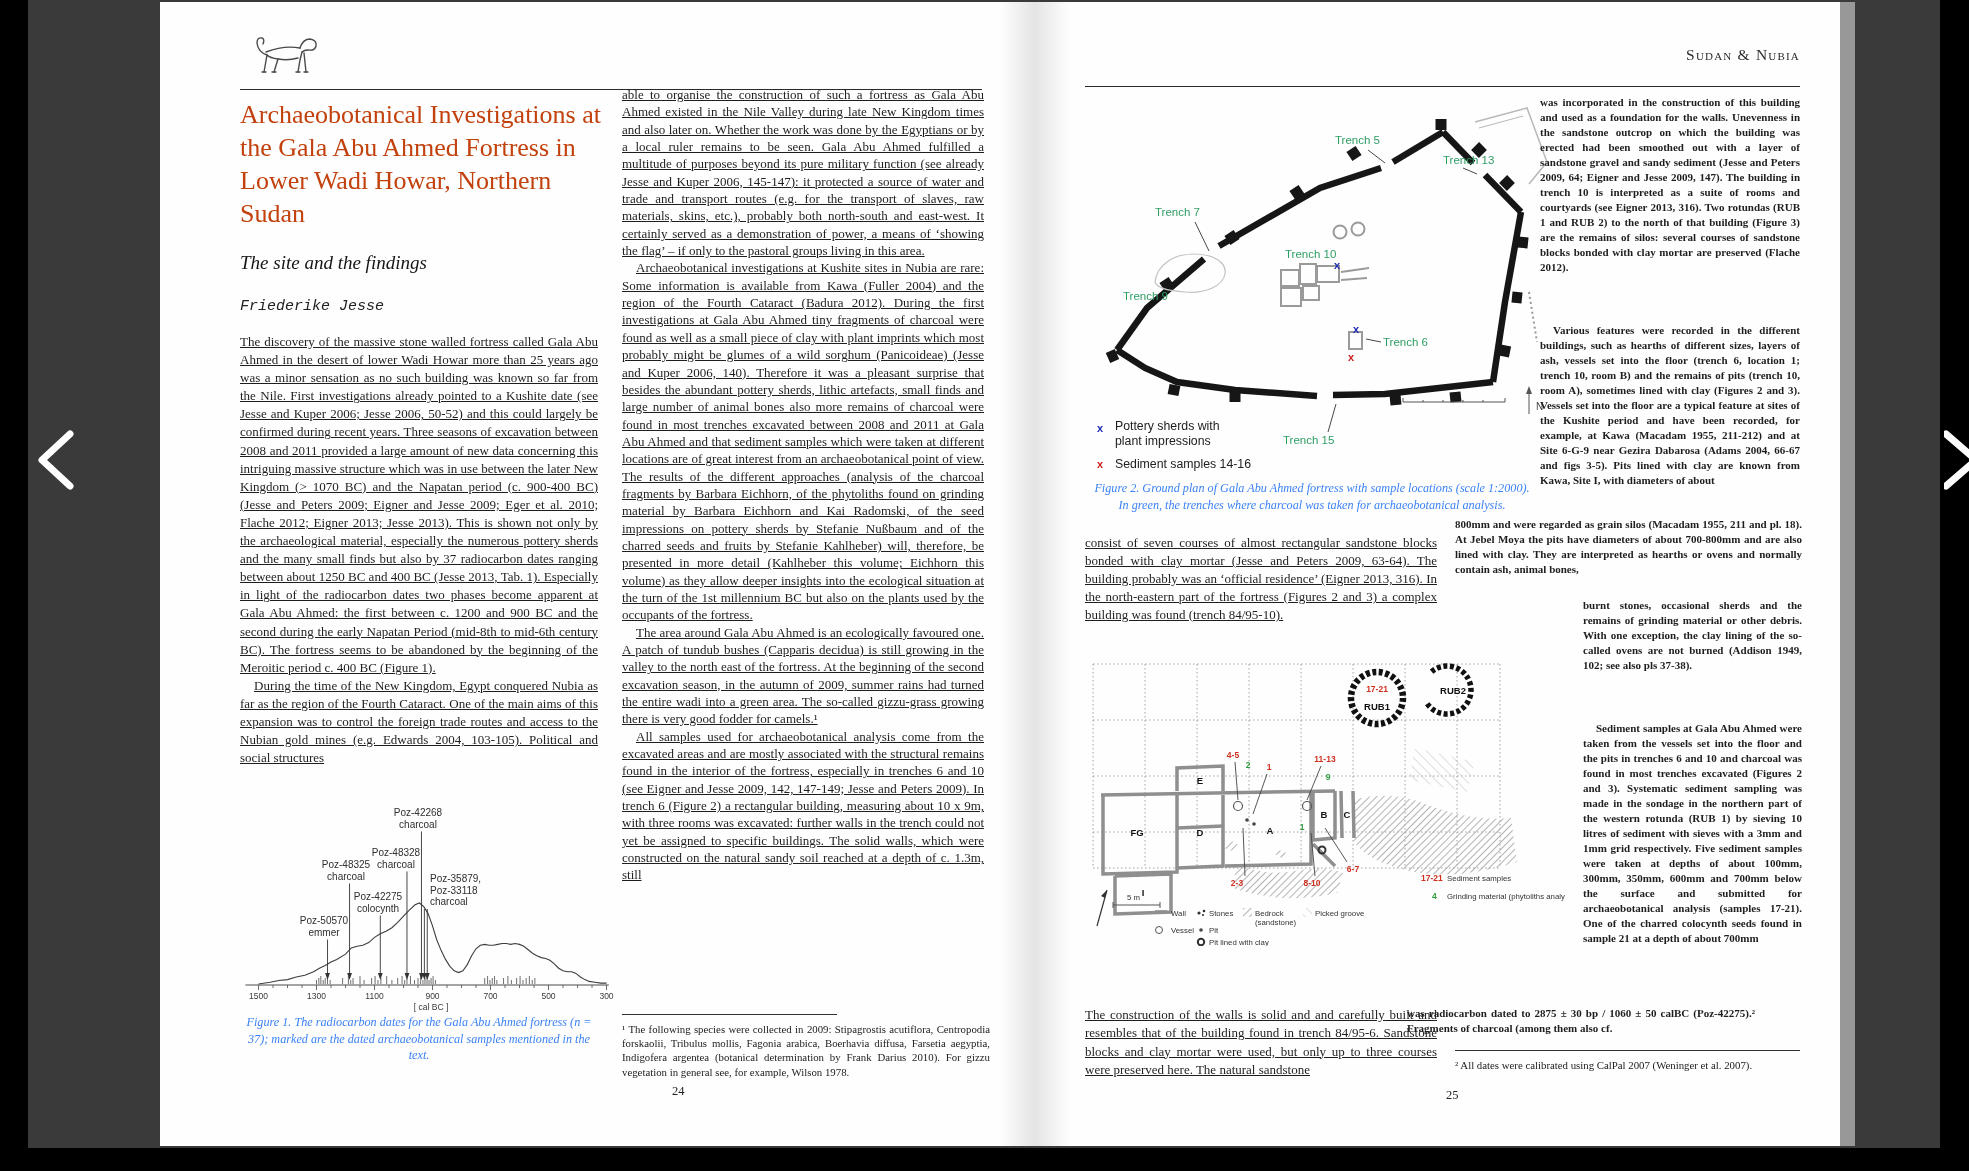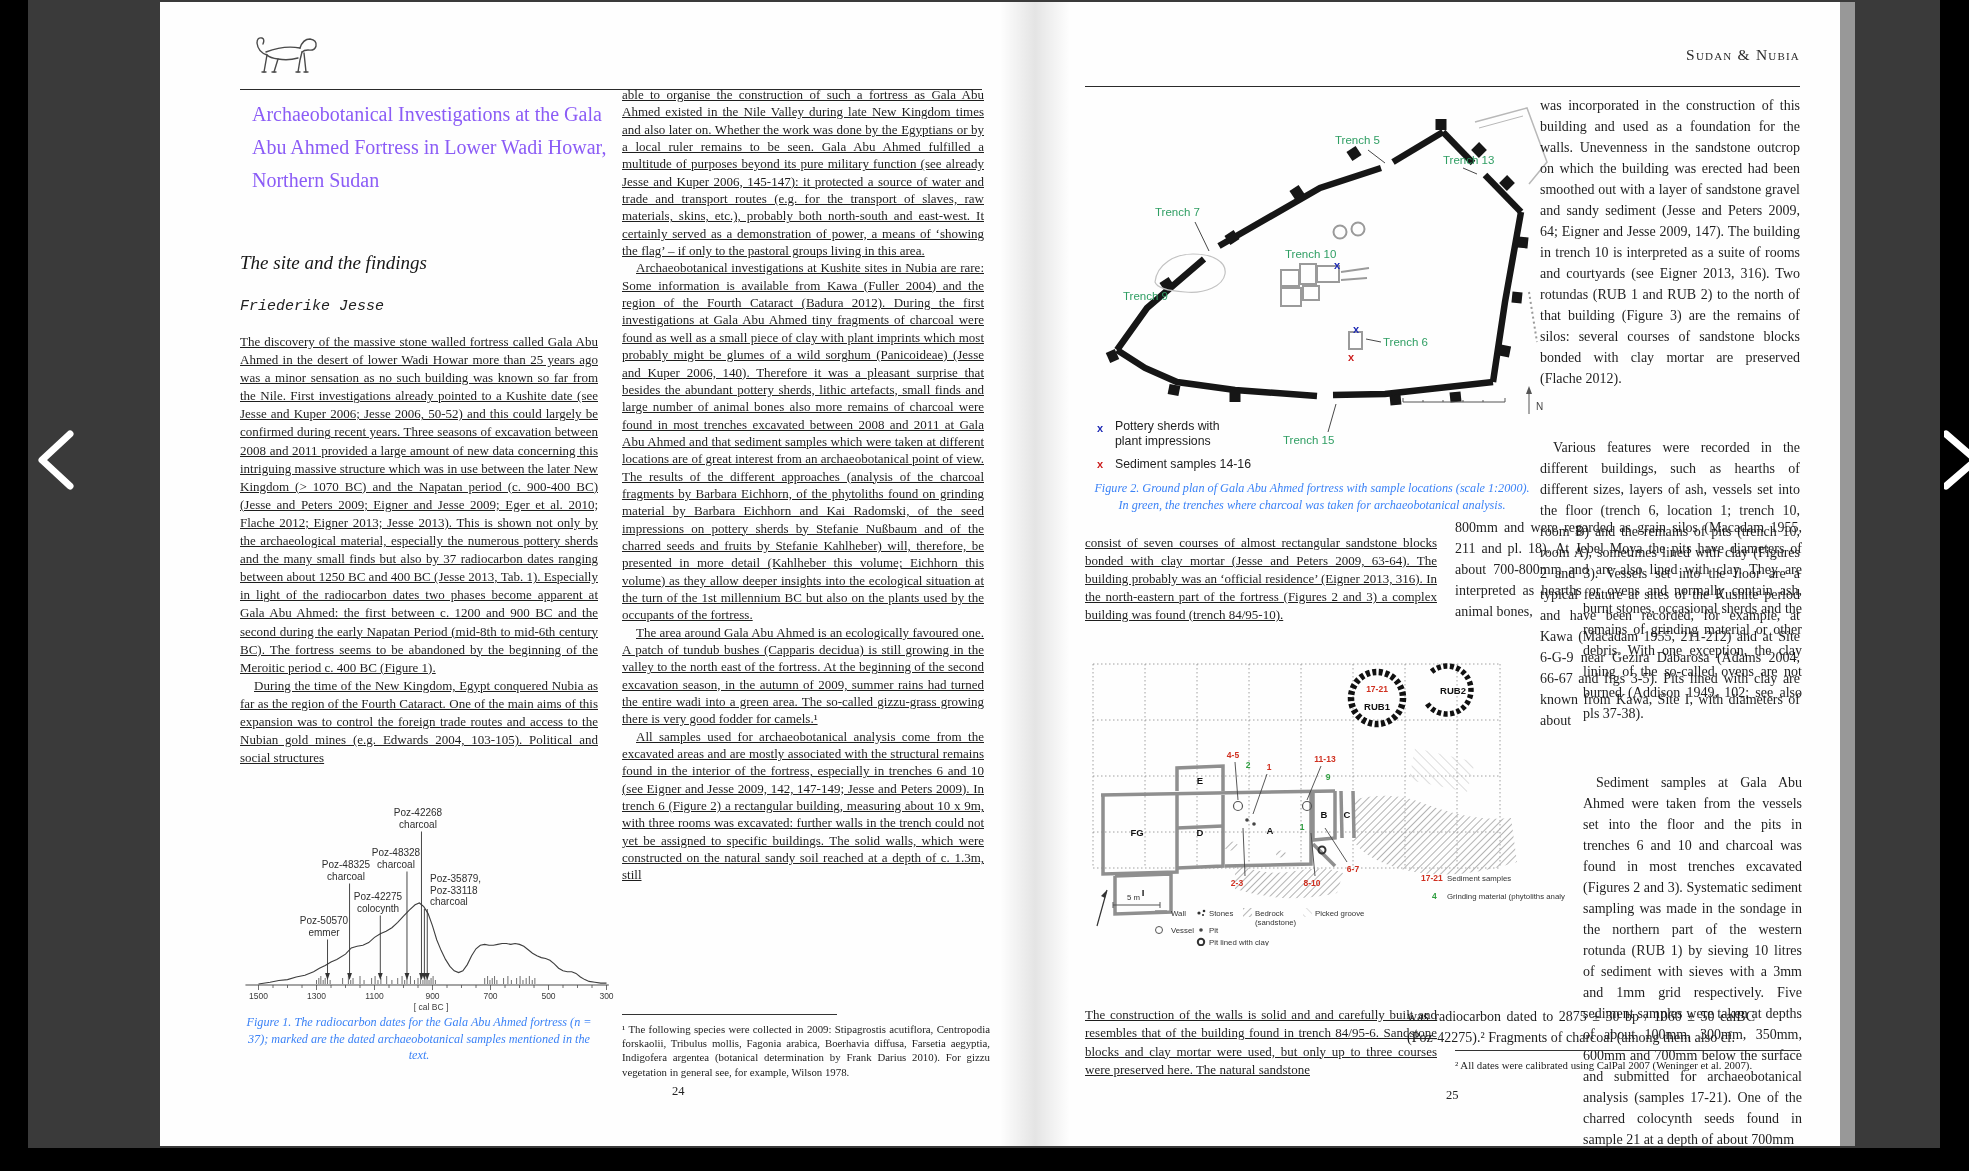--- a/index.html
+++ b/index.html
@@ -7,28 +7,28 @@
          font-family:"Liberation Serif","DejaVu Serif",serif;}
   .abs{position:absolute;}
   #panel{left:28px;top:0;width:1912px;height:1148px;background:#3a3a3a;}
   #sheet{left:160px;top:2px;width:1680px;height:1144px;background:#fefefe;}
   #pageedge{left:1840px;top:2px;width:15px;height:1144px;background:#989898;}
   #fold{left:1000px;top:2px;width:70px;height:1144px;
         background:linear-gradient(to right,rgba(0,0,0,0),rgba(0,0,0,0.10) 50%,rgba(0,0,0,0));}
   .body-text{font-size:13px;line-height:18.1px;text-align:justify;color:#1e1e1e;}
   .body-text p{margin:0;text-decoration:underline;}
   .body-text p.ind{text-indent:14px;}
-  .rc-text{font-size:14px;line-height:21px;text-align:justify;color:#1e1e1e;}
+  .rc-text{font-size:11px;line-height:15px;text-align:justify;color:#1e1e1e;font-weight:bold;}
   .rc-text p{margin:0;}
   .rc-text p.ind{text-indent:13px;margin-top:48px;}
   .caption{font-style:italic;font-size:12.2px;line-height:16.6px;text-align:center;color:#3b82f6;}
   .fnote{font-size:10.8px;line-height:14.2px;text-align:justify;color:#222;}
   .fnrule{height:1px;background:#333;}
   .pagenum{font-size:12.5px;color:#222;}
-  #doc-title{font-size:20px;line-height:33px;color:#8b5cf6;margin-left:12px;}
+  #doc-title{font-size:26px;line-height:33px;color:#c2410c;}
   #doc-subtitle{font-size:19px;font-style:italic;color:#161616;}
   #doc-author{font-size:15px;font-style:italic;color:#222;font-family:Liberation Mono, monospace;}
   #journal-header{font-size:15.5px;font-variant:small-caps;letter-spacing:1.2px;color:#2b2b2b;}
   .hrule{height:1px;background:#2a2a2a;}
   svg text{font-family:"Liberation Sans",sans-serif;}
   .f1lab{font-size:10px;fill:#2e2e2e;}
   .f1tick{font-size:8.5px;fill:#3a3a3a;}
   .trench{font-size:11.5px;fill:#2f9e63;}
   .legtxt{font-size:12.3px;fill:#222;}
   .xblue{font-size:11px;font-weight:bold;fill:#1f2bb5;}

